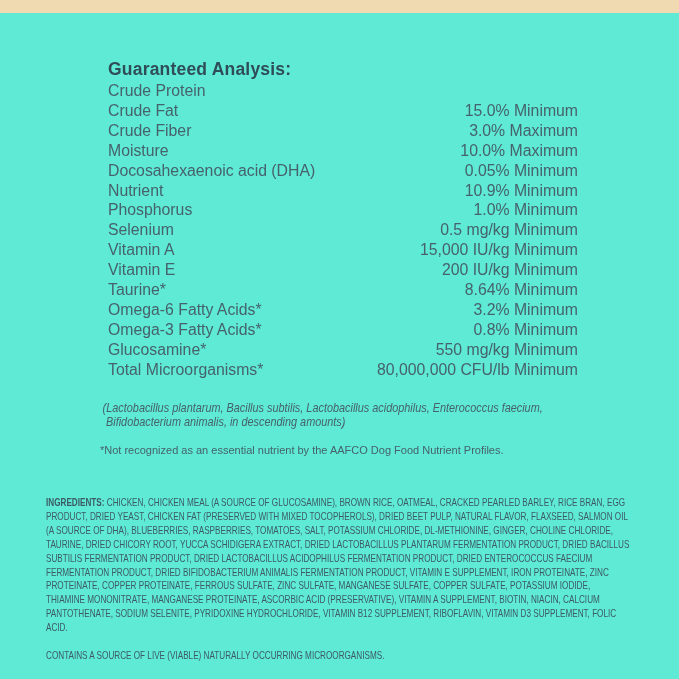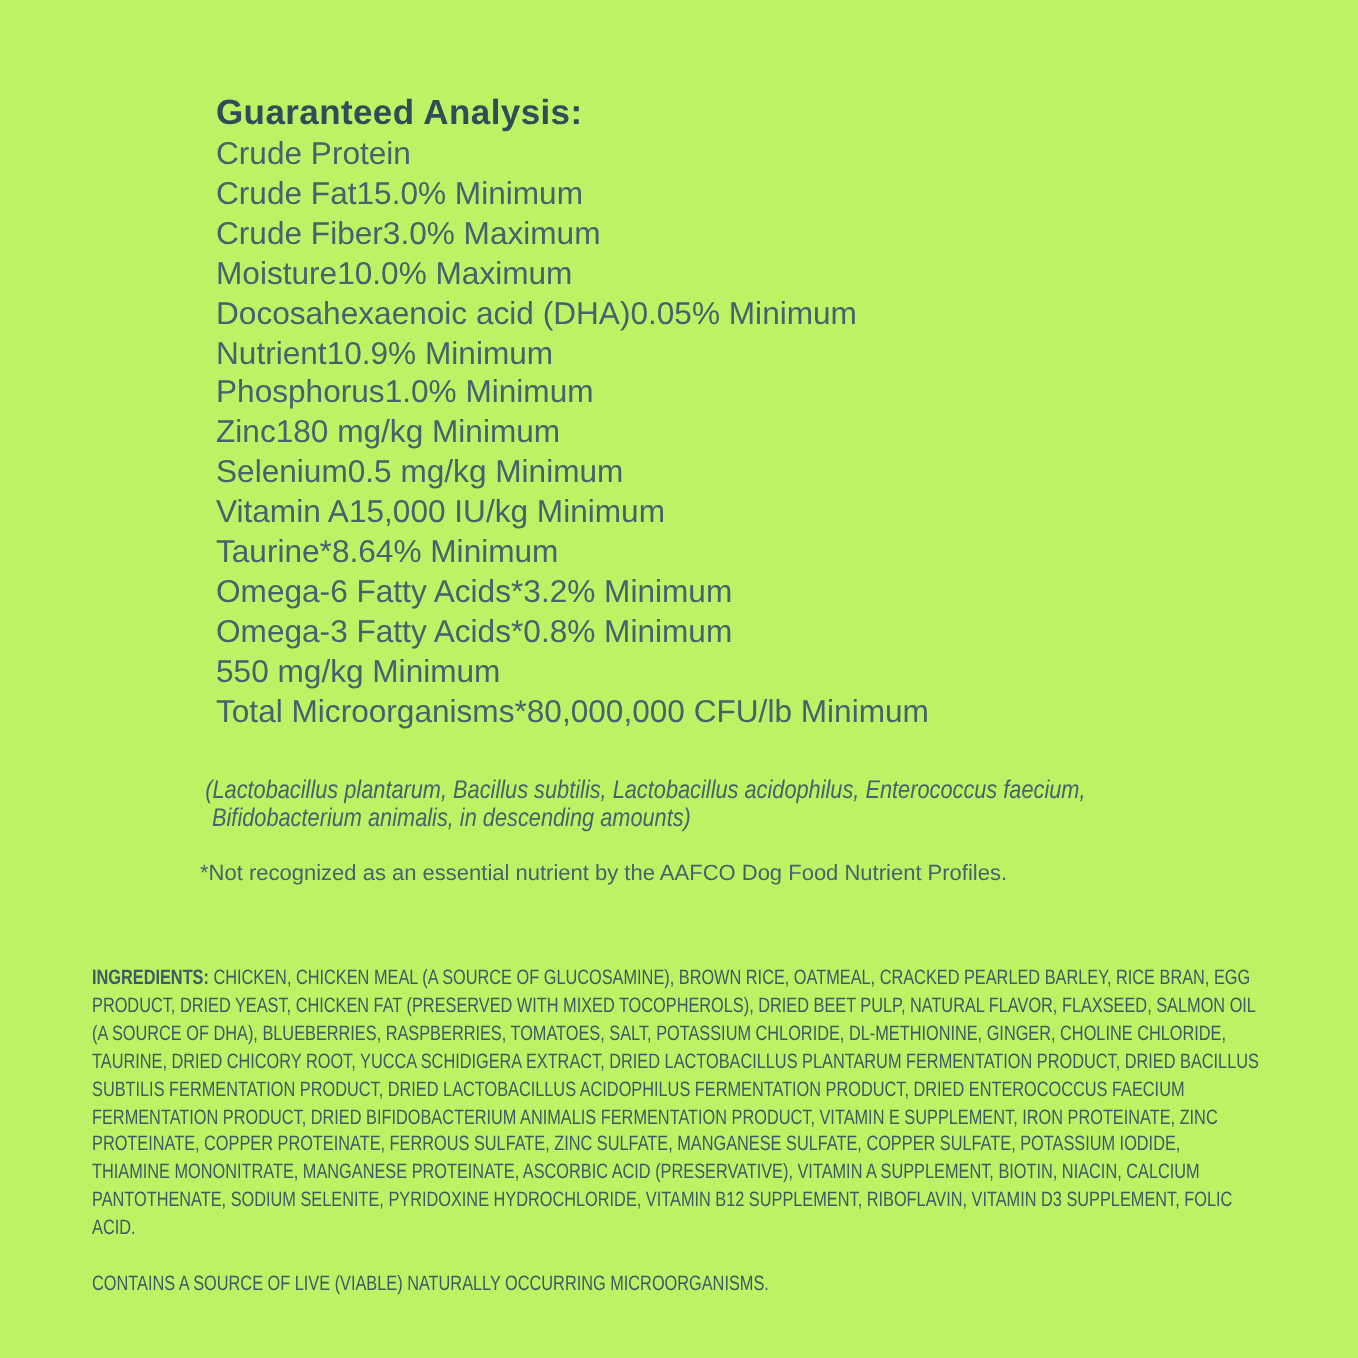--- a/index.html
+++ b/index.html
@@ -11,39 +11,41 @@
     height: 679px;
     background: #f0dab1;
     font-family: "Liberation Sans", sans-serif;
     color: #44606c;
     overflow: hidden;
     position: relative;
   }
   .panel {
     position: absolute;
     inset: 0;
-    background: #bef264;
+    background: #5eead4;
+    margin-top: 13px;
   }
 
   
   .ga {
     position: absolute;
     left: 108px;
     top: 45px;
     width: 470px;
   }
   .ga-heading {
     font-size: 17.5px;
     line-height: 23px;
     font-weight: bold;
     color: #2f4d59;
     letter-spacing: 0.2px;
   }
   .ga-row {
     display: flex;
+    justify-content: space-between;
     align-items: baseline;
     font-size: 15.8px;
     line-height: 19.9px;
     color: #46626d;
   }
   .ga-row .nutrient-label { text-align: left; white-space: nowrap; }
   .ga-row .nutrient-value { text-align: right; white-space: nowrap; }
 
   
   .micro-note {
@@ -122,44 +124,45 @@
     </div>
     <div class="ga-row">
       <span class="nutrient-label">Nutrient</span>
       <span class="nutrient-value">10.9% Minimum</span>
     </div>
     <div class="ga-row">
       <span class="nutrient-label">Phosphorus</span>
       <span class="nutrient-value">1.0% Minimum</span>
     </div>
     <div class="ga-row">
-      <span class="nutrient-label">Zinc</span>
-      <span class="nutrient-value">180 mg/kg Minimum</span>
-    </div>
-    <div class="ga-row">
       <span class="nutrient-label">Selenium</span>
       <span class="nutrient-value">0.5 mg/kg Minimum</span>
     </div>
     <div class="ga-row">
       <span class="nutrient-label">Vitamin A</span>
       <span class="nutrient-value">15,000 IU/kg Minimum</span>
+    </div>
+    <div class="ga-row">
+      <span class="nutrient-label">Vitamin E</span>
+      <span class="nutrient-value">200 IU/kg Minimum</span>
     </div>
     <div class="ga-row">
       <span class="nutrient-label">Taurine*</span>
       <span class="nutrient-value">8.64% Minimum</span>
     </div>
     <div class="ga-row">
       <span class="nutrient-label">Omega-6 Fatty Acids*</span>
       <span class="nutrient-value">3.2% Minimum</span>
     </div>
     <div class="ga-row">
       <span class="nutrient-label">Omega-3 Fatty Acids*</span>
       <span class="nutrient-value">0.8% Minimum</span>
     </div>
     <div class="ga-row">
+      <span class="nutrient-label">Glucosamine*</span>
       <span class="nutrient-value">550 mg/kg Minimum</span>
     </div>
     <div class="ga-row">
       <span class="nutrient-label">Total Microorganisms*</span>
       <span class="nutrient-value">80,000,000 CFU/lb Minimum</span>
     </div>
   </div>
 
   <div class="micro-note">(Lactobacillus plantarum, Bacillus subtilis, Lactobacillus acidophilus, Enterococcus faecium, Bifidobacterium animalis, in descending amounts)</div>
 

